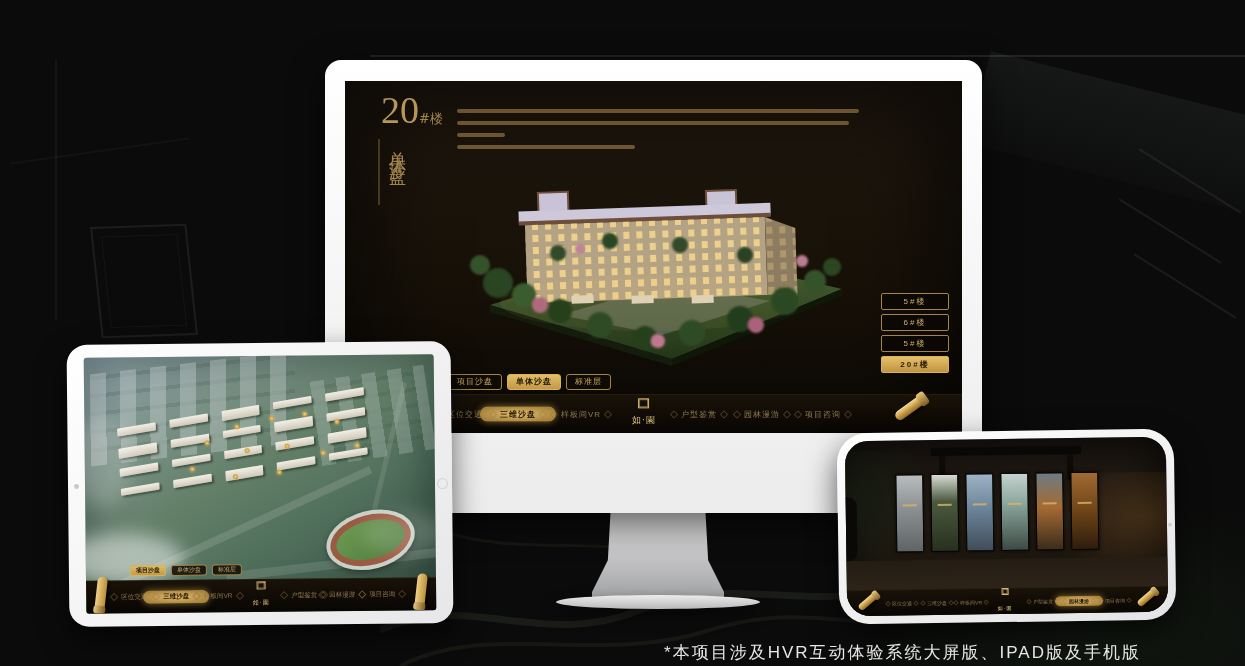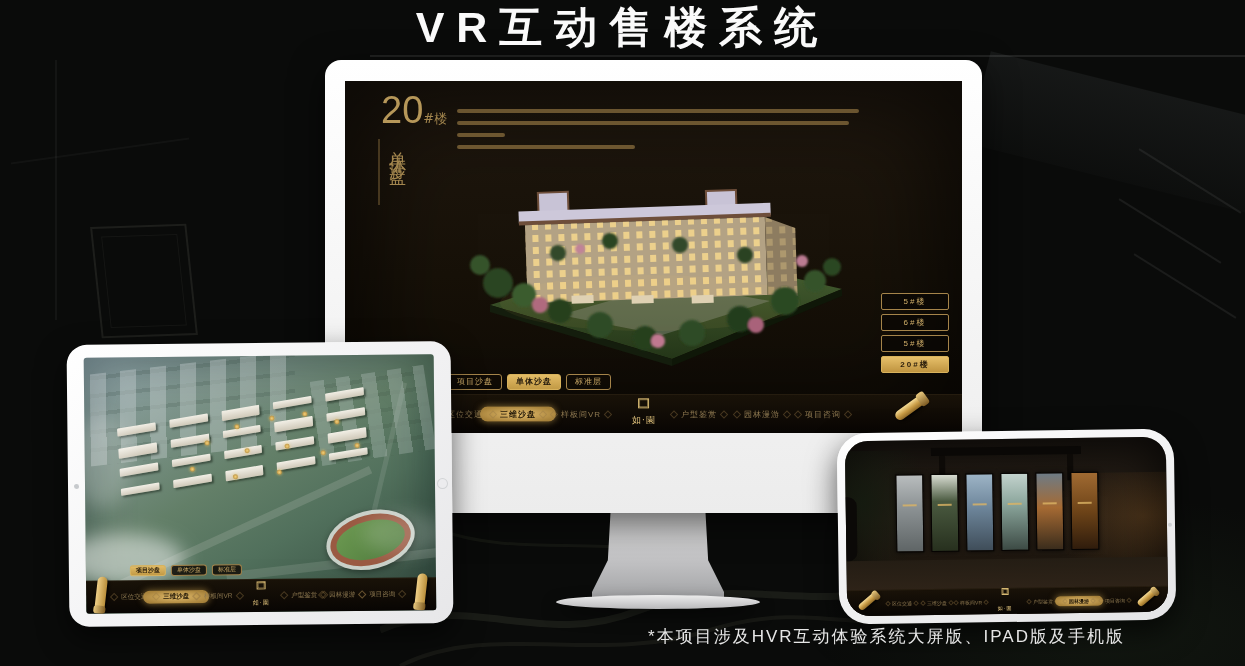--- a/index.html
+++ b/index.html
@@ -18,38 +18,38 @@
   .bg-line{width:120px;height:2px;background:rgba(200,205,205,.09);transform:rotate(32deg);}
   .bg-l1{left:1130px;top:180px;} .bg-l2{left:1110px;top:230px;} .bg-l3{left:1125px;top:285px;}
   .bg-foliage{right:0;bottom:0;width:430px;height:170px;
               background:radial-gradient(ellipse at 70% 80%, rgba(30,42,26,.38), transparent 70%);}
   .bg-street-v{left:55px;top:60px;width:2px;height:260px;background:rgba(160,160,150,.07);}
   .bg-street-h{left:10px;top:150px;width:180px;height:2px;background:rgba(160,160,150,.06);transform:rotate(-8deg);}
 
   
   .page-title{position:absolute;left:0;top:0;width:100%;height:56px;line-height:54px;margin:0;
     text-align:center;color:#fafafa;font-size:43px;font-weight:bold;letter-spacing:12px;z-index:10;}
-  .footnote{position:absolute;right:104px;bottom:2px;margin:16px;color:#e6e6e6;font-size:17px;
+  .footnote{position:absolute;right:104px;bottom:2px;margin:0;color:#e6e6e6;font-size:17px;
     letter-spacing:2px;z-index:10;}
 
   
   .monitor{position:absolute;left:325px;top:60px;width:657px;height:453px;border-radius:16px;
     background:linear-gradient(#ffffff,#ececec);box-shadow:0 10px 34px rgba(0,0,0,.6);z-index:2;}
   .monitor-screen{position:absolute;left:20px;top:21px;width:617px;height:352px;overflow:hidden;
     background:linear-gradient(180deg,#20180f 0%,#171108 55%,#0e0a05 100%);
     box-shadow:inset 0 0 90px 25px rgba(0,0,0,.6);}
   .monitor-neck{position:absolute;left:592px;top:513px;width:132px;height:86px;z-index:1;
     background:linear-gradient(180deg,#dedede,#c2c2c4 55%,#a2a3a5);
     clip-path:polygon(14% 0,86% 0,88% 55%,100% 92%,100% 100%,0 100%,0 92%,12% 55%);}
   .monitor-base{position:absolute;left:556px;top:595px;width:204px;height:14px;border-radius:50%;
     background:linear-gradient(#ededed,#b9b9bb);box-shadow:0 7px 16px rgba(0,0,0,.55);z-index:1;}
 
   
   .heading{position:absolute;left:36px;top:10px;color:#b69759;}
-  .h-num{font-family:Liberation Sans, sans-serif;font-size:38px;line-height:1;color:#b69759;}
+  .h-num{font-family:Liberation Serif, serif;font-size:38px;line-height:1;color:#b69759;}
   .h-suffix{font-family:"DejaVu Serif", serif;font-size:13px;color:#a3864e;}
   .h-sub{display:block;margin:8px 0 0 6px;writing-mode:vertical-rl;font-family:"DejaVu Serif", serif;
     font-size:17px;letter-spacing:6px;color:#a3864e;height:96px;position:relative;}
   .h-sub:after{content:"";position:absolute;left:-9px;top:2px;width:2px;height:66px;background:rgba(170,135,75,.35);}
   .desc{position:absolute;left:112px;top:28px;}
   .desc-bar{height:4px;border-radius:2px;background:rgba(200,160,90,.48);margin-bottom:8px;}
 
   
   .floorbtns{position:absolute;left:536px;top:212px;}
   .fbtn{display:block;width:66px;padding:2px 0;margin-bottom:4px;text-align:center;font-size:8px;
@@ -177,21 +177,20 @@
   <div class="bg-el bg-line bg-l3"></div>
   <div class="bg-el bg-street-v"></div>
   <div class="bg-el bg-street-h"></div>
   <div class="bg-el bg-foliage"></div>
   <svg class="bg-el bg-map" viewBox="0 0 520 196">
     <path d="M0,160 C90,120 160,180 260,140 C360,100 440,150 520,110" stroke="rgba(150,160,120,.12)" stroke-width="7" fill="none"></path>
     <path d="M20,196 C110,150 220,196 330,160 C420,132 480,160 520,150" stroke="rgba(150,160,120,.09)" stroke-width="4" fill="none"></path>
     <path d="M60,60 C140,90 240,60 330,95" stroke="rgba(150,160,120,.08)" stroke-width="3" fill="none"></path>
   </svg>
 
-  <h1 class="page-title">VR互动售楼系统</h1>
 
   <div class="monitor-neck"></div>
   <div class="monitor-base"></div>
   <section class="monitor">
     <div class="monitor-screen">
 
       <div class="heading">
         <span class="h-num">20</span><span class="h-suffix">#楼</span>
         <span class="h-sub">单体沙盘</span>
       </div>

